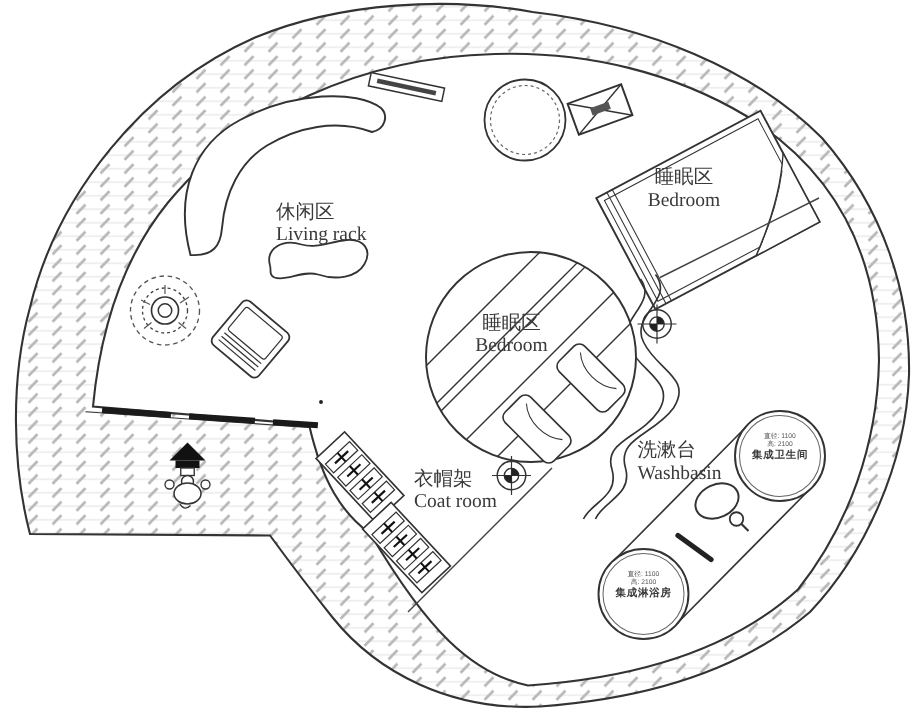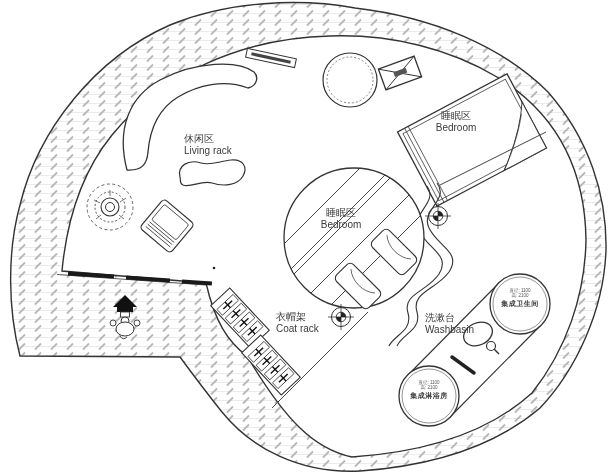--- a/index.html
+++ b/index.html
@@ -7,24 +7,25 @@
     position:relative;
     width:611px;height:473px;
     background:#ffffff;
     overflow:hidden;
     font-family:"Liberation Sans", sans-serif;
   }
   .plan svg{position:absolute;left:0;top:0;}
   .label{
     position:absolute;
     color:#3a3a3a;
-    font-size:10px;
+    font-size:13px;
     line-height:1.18;
     white-space:nowrap;
     z-index:5;
+    font-family:Liberation Serif, serif;
   }
   .label.centered{transform:translateX(-50%);text-align:center;}
   .pod-label{
     position:absolute;
     transform:translateX(-50%);
     text-align:center;
     color:#3a3a3a;
     z-index:5;
     line-height:1.1;
   }
@@ -224,24 +225,24 @@
   <div>Bedroom</div>
 </div>
 
 <div class="label centered" style="left:341px;top:207px">
   <div>睡眠区</div>
   <div>Bedroom</div>
 </div>
 
 <div class="label" style="left:276px;top:311px">
   <div>衣帽架</div>
-  <div>Coat rack</div>
-</div>
-
-<div class="label" style="left:425px;top:312px">
+  <div>Coat room</div>
+</div>
+
+<div class="label" style="left:425px;top:292px">
   <div>洗漱台</div>
   <div>Washbasin</div>
 </div>
 
 <div class="pod-label" style="left:520px;top:289px">
   <div class="spec">直径: 1100</div>
   <div class="spec">高: 2100</div>
   <div class="pod-name">集成卫生间</div>
 </div>
 

